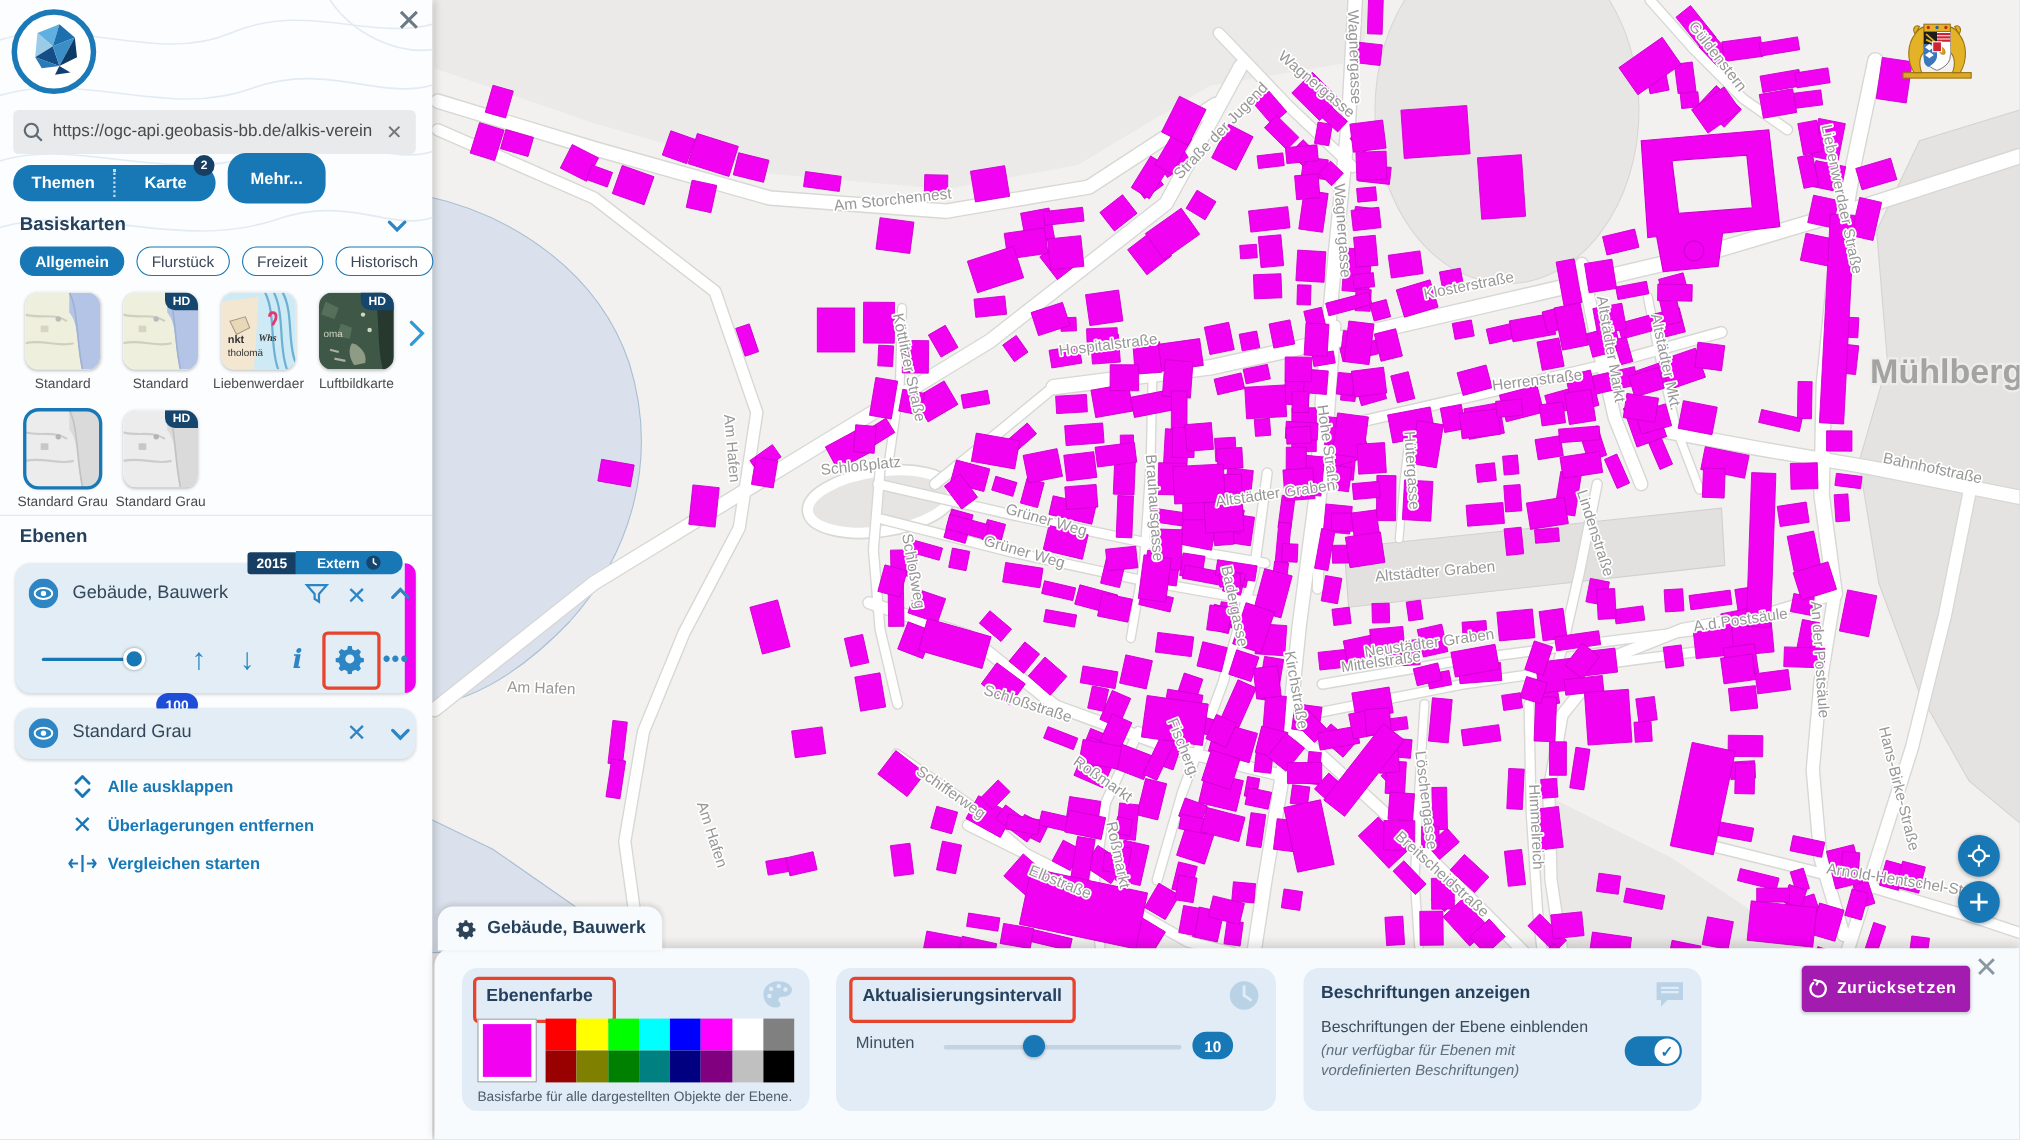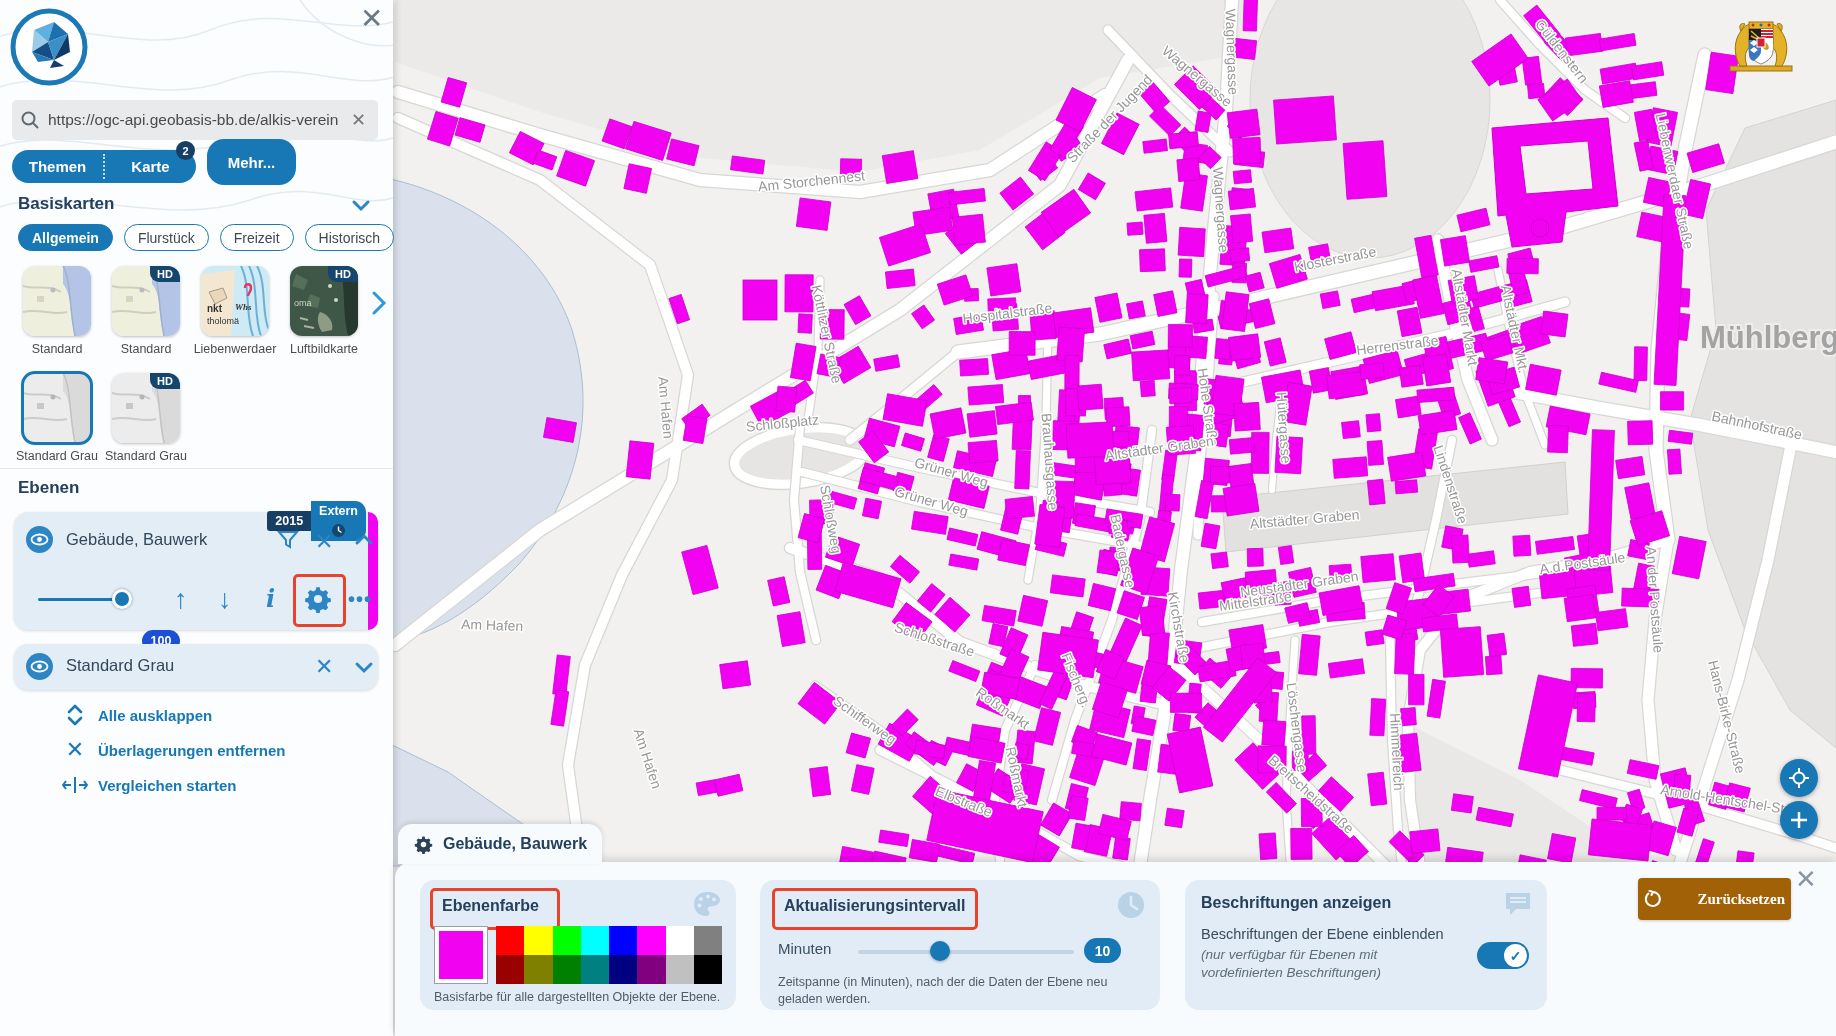--- a/index.html
+++ b/index.html
@@ -52,21 +52,21 @@
   .thumb-label{position:absolute;font-size:12.5px;color:#4c4c4c;text-align:center;width:90px;}
   .row-chev{position:absolute;left:370px;top:290px;color:#2e9bd6;cursor:pointer;}
   #divider{position:absolute;left:0;top:468px;width:393px;border-top:1px solid #e2e6ea;}
   .layer-card{position:absolute;left:14px;width:364px;background:#e2edf6;border-radius:14px;
               box-shadow:0 1px 3px rgba(0,0,0,.15);}
   #layer1{top:512px;height:118px;}
   #layer2{top:644px;height:46px;}
   .lstripe{position:absolute;right:0;top:0;width:10px;height:100%;border-radius:0 14px 14px 0;}
   .badges{position:absolute;top:-11px;right:12px;display:flex;align-items:center;}
   .badge-y{background:#173f63;color:#fff;font-size:12.5px;font-weight:700;padding:3px 8px;border-radius:3px 0 0 3px;}
-  .badge-e{background:#1778b5;color:#fff;font-size:12.5px;font-weight:700;padding:3px 8px;display:flex;align-items:center;gap:5px;border-radius:0 11px 11px 0;flex-direction:column;}
+  .badge-e{background:#1778b5;color:#fff;font-size:12.5px;font-weight:700;padding:3px 19px;display:flex;align-items:center;gap:5px;border-radius:0 11px 11px 0;}
   .eye{position:absolute;width:27px;height:27px;}
   .ltitle{position:absolute;left:52px;font-size:16.5px;color:#33475a;}
   .licon{position:absolute;color:#2d86c3;cursor:pointer;}
   .opacity-track{position:absolute;left:24px;top:86px;width:84px;height:3px;background:#1778b5;border-radius:2px;}
   .opacity-knob{position:absolute;left:98px;top:77px;width:20px;height:20px;border-radius:50%;
                 background:#1778b5;border:3px solid #fff;box-sizing:border-box;box-shadow:0 0 3px rgba(0,0,0,.4);cursor:pointer;}
   .opacity-val{position:absolute;left:128px;top:76px;width:38px;height:22px;background:#1d4ed8;color:#fff;
                font-size:12.5px;font-weight:700;border-radius:11px;display:flex;align-items:center;justify-content:center;margin-top:42px;}
   .red-box{position:absolute;border:3px solid #e8432d;border-radius:5px;pointer-events:none;}
   .link-row{position:absolute;left:0;display:flex;align-items:center;height:30px;cursor:pointer;margin-left:36px;}
@@ -96,23 +96,23 @@
   .int-track{position:absolute;left:98px;top:70px;width:216px;height:4px;background:#c2d3e2;border-radius:2px;}
   .int-knob{position:absolute;left:170px;top:61px;width:20px;height:20px;border-radius:50%;background:#1778b5;
             box-shadow:0 1px 3px rgba(0,0,0,.3);cursor:pointer;}
   .int-val{position:absolute;left:324px;top:58px;width:37px;height:25px;border-radius:13px;background:#1778b5;
            color:#fff;font-size:14px;font-weight:700;display:flex;align-items:center;justify-content:center;}
   .lbl-line1{position:absolute;left:16px;top:46px;font-size:14.5px;color:#3a4c5c;}
   .lbl-line2{position:absolute;left:16px;top:66px;width:250px;font-size:13.5px;font-style:italic;color:#5d6d7a;line-height:1.35;}
   .toggle{position:absolute;left:292px;top:62px;width:52px;height:27px;border-radius:14px;background:#1778b5;cursor:pointer;}
   .toggle .knob{position:absolute;right:2px;top:2px;width:23px;height:23px;border-radius:50%;background:#fff;
                 display:flex;align-items:center;justify-content:center;color:#1778b5;font-weight:700;font-size:14px;}
-  #reset-btn{position:absolute;left:1243px;top:16px;width:153px;height:42px;background:#a16207;border:none;
-             border-radius:4px;color:#fff;font-weight:700;font-size:15px;font-family:Liberation Serif, serif;
-             display:flex;align-items:center;justify-content:space-between;gap:8px;cursor:pointer;box-shadow:0 1px 3px rgba(0,0,0,.2);}
+  #reset-btn{position:absolute;left:1243px;top:16px;width:153px;height:42px;background:#a21caf;border:none;
+             border-radius:4px;color:#fff;font-weight:700;font-size:15px;font-family:Liberation Mono, monospace;
+             display:flex;align-items:center;justify-content:flex-start;gap:8px;cursor:pointer;box-shadow:0 1px 3px rgba(0,0,0,.2);}
   #panel-close{position:absolute;left:1400px;top:2px;font-size:26px;font-weight:300;color:#8a97a3;cursor:pointer;}
   #arms{position:absolute;left:1724px;top:14px;}
   svg{display:block;}
 </style>
 </head>
 <body>
 
 <div id="app">
 
   <svg id="map-svg" width="1836" height="1036">
@@ -1089,21 +1089,20 @@
       <div class="pcard-icon">
         <svg width="30" height="30" viewBox="0 0 30 30">
             <circle cx="15" cy="15" r="13" fill="#b9d2e6"></circle>
             <path d="M15,7 v8 l6,4" stroke="#e1ecf6" stroke-width="2.6" fill="none" stroke-linecap="round"></path>
           </svg>
       </div>
       <div class="int-label">Minuten</div>
       <div class="int-track"></div>
       <div class="int-knob"></div>
       <div class="int-val">10</div>
-      <div class="caption" style="left:18px;top:94px;width:360px;line-height:1.35;">Zeitspanne (in Minuten), nach der die Daten der Ebene neu geladen werden.</div>
     </div>
 
     <div class="pcard" id="pcard-labels">
       <div class="pcard-title" style="left:16px;top:14px;">Beschriftungen anzeigen</div>
       <div class="pcard-icon">
         <svg width="30" height="28" viewBox="0 0 30 28" fill="#b9d2e6">
             <path d="M3,3 h24 v16 h-14 l-6,6 v-6 h-4 Z"></path>
             <path d="M7,8 h16 M7,12 h16" stroke="#e1ecf6" stroke-width="2"></path>
           </svg>
       </div>

